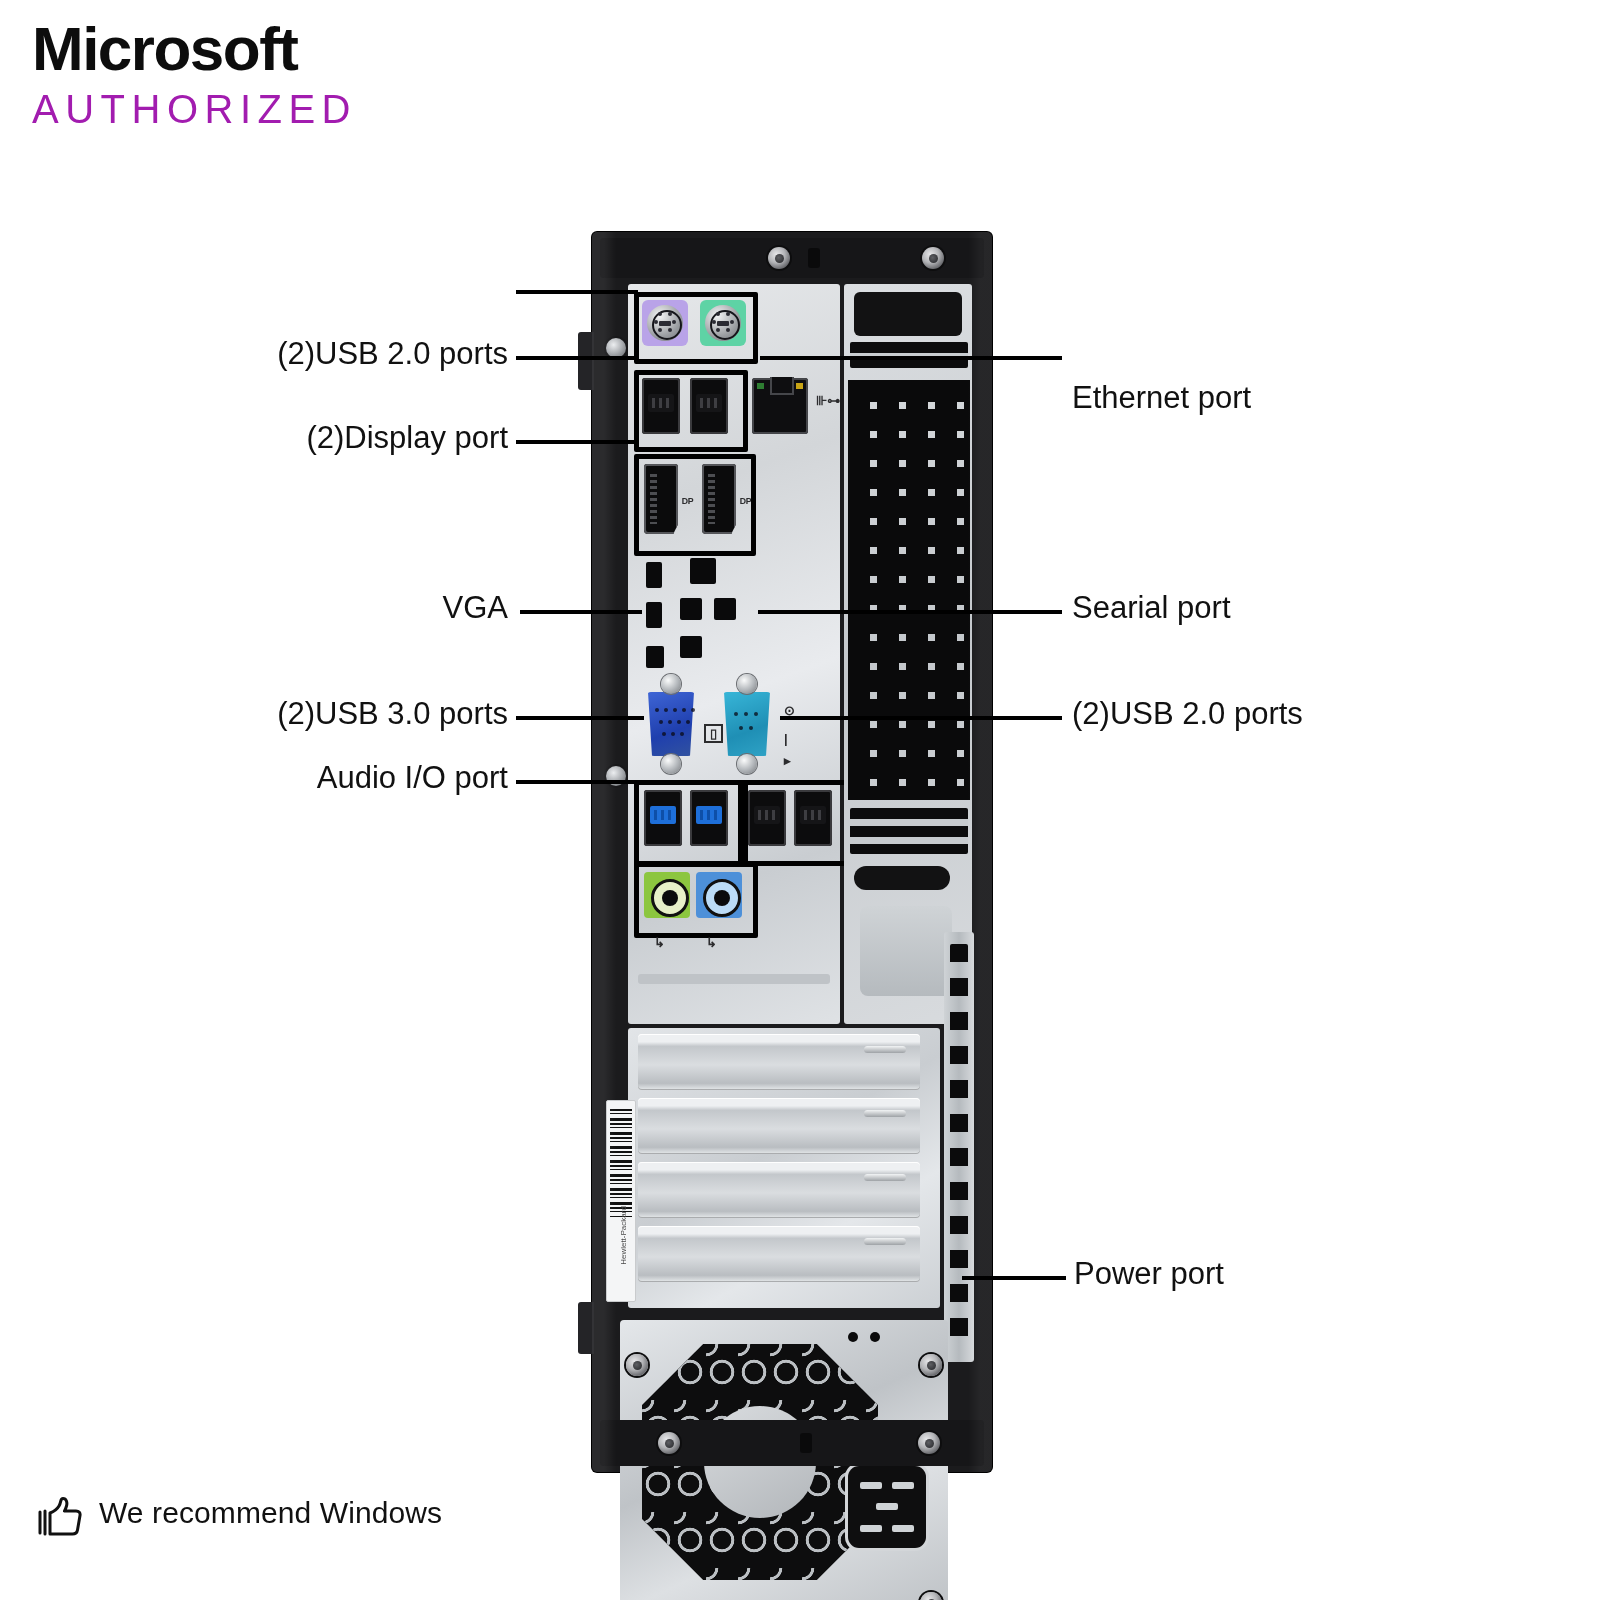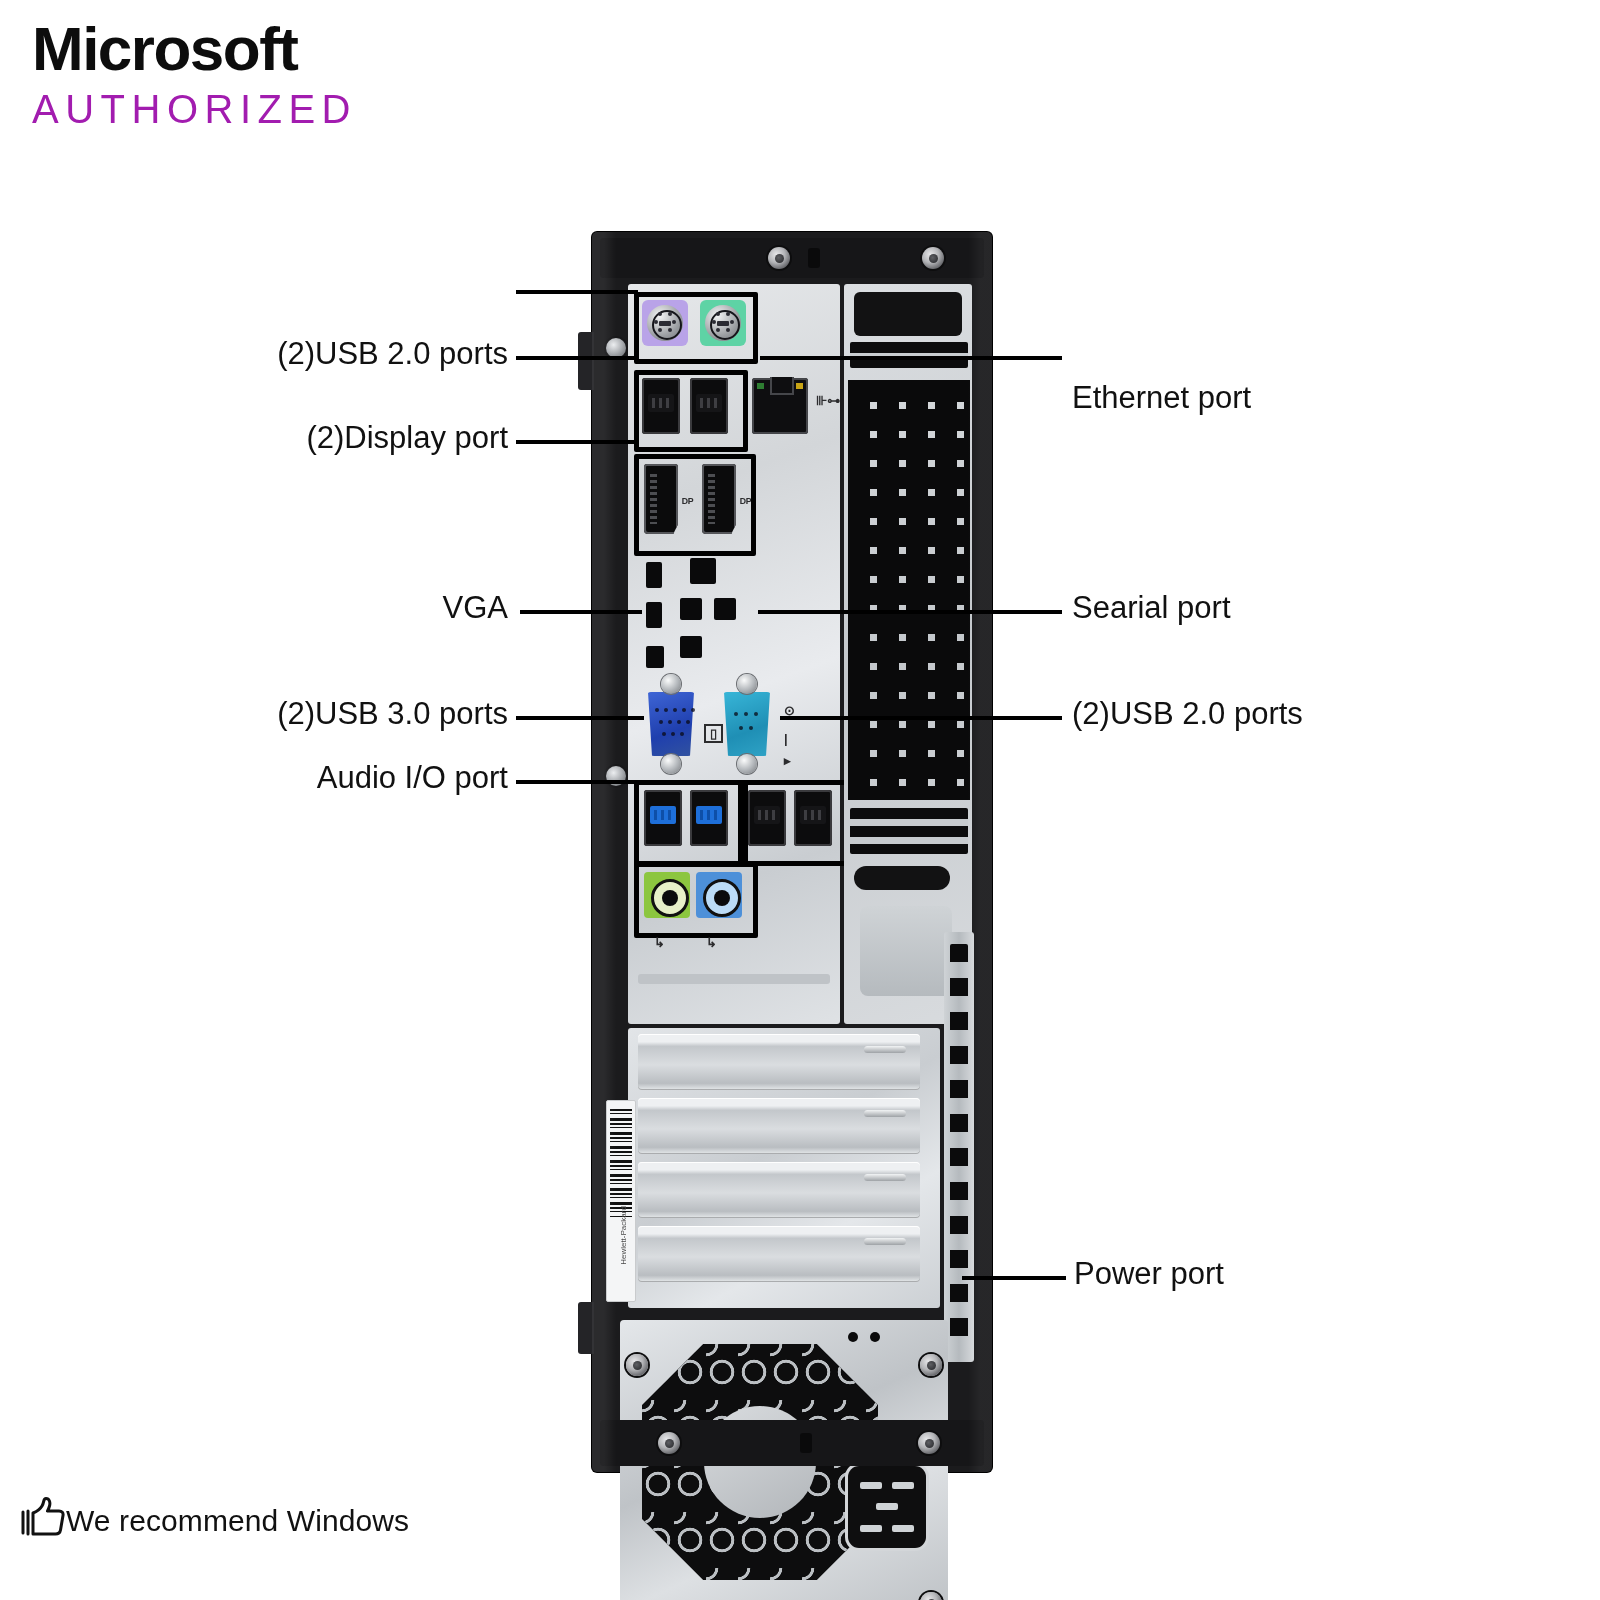--- a/index.html
+++ b/index.html
@@ -23,21 +23,21 @@
   .brand-auth{
     font-size:40px;font-weight:400;letter-spacing:6.5px;line-height:1.25;
     margin-top:4px;color:#a21caf;
   }
   .brand-ref{
     font-size:33px;font-weight:400;letter-spacing:0.2px;line-height:1.2;
     margin-top:12px;color:#1a1a1a;
   }
 
   
-  .footer{position:absolute;left:20px;top:1496px;display:flex;align-items:flex-end;}
+  .footer{position:absolute;left:37px;top:1496px;display:flex;align-items:flex-start;gap:16px;}
   .footer-text{font-size:30px;font-weight:400;color:#111;letter-spacing:0.1px;}
 
   
   .callout{position:absolute;font-size:31px;color:#111;white-space:nowrap;line-height:1;}
   .callout.right{text-align:left;}
   .callout.left{text-align:right;}
   .leader{position:absolute;background:#000;height:4px;}
 
   
   .chassis{

